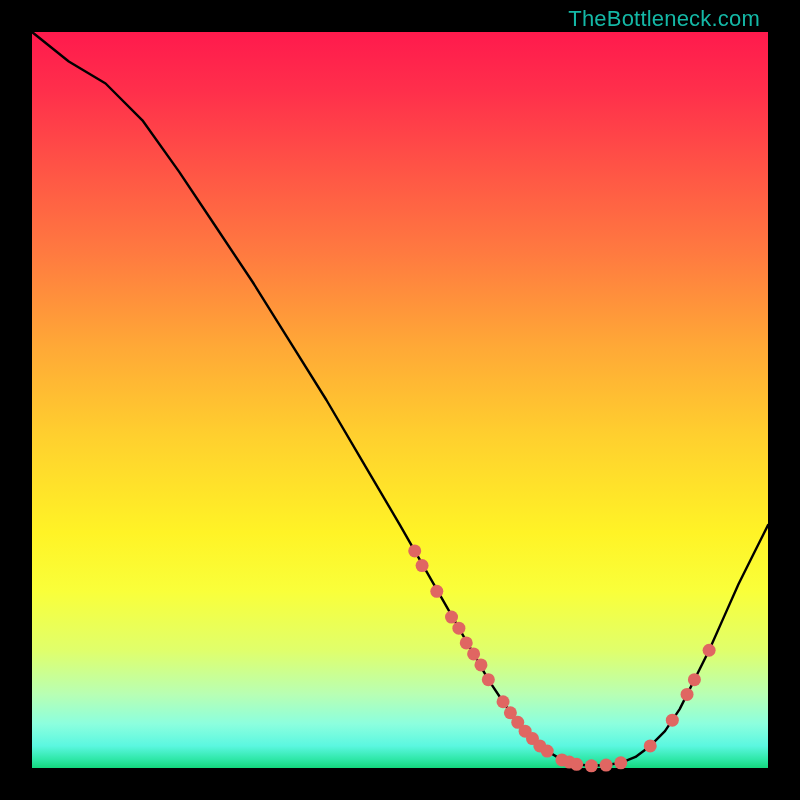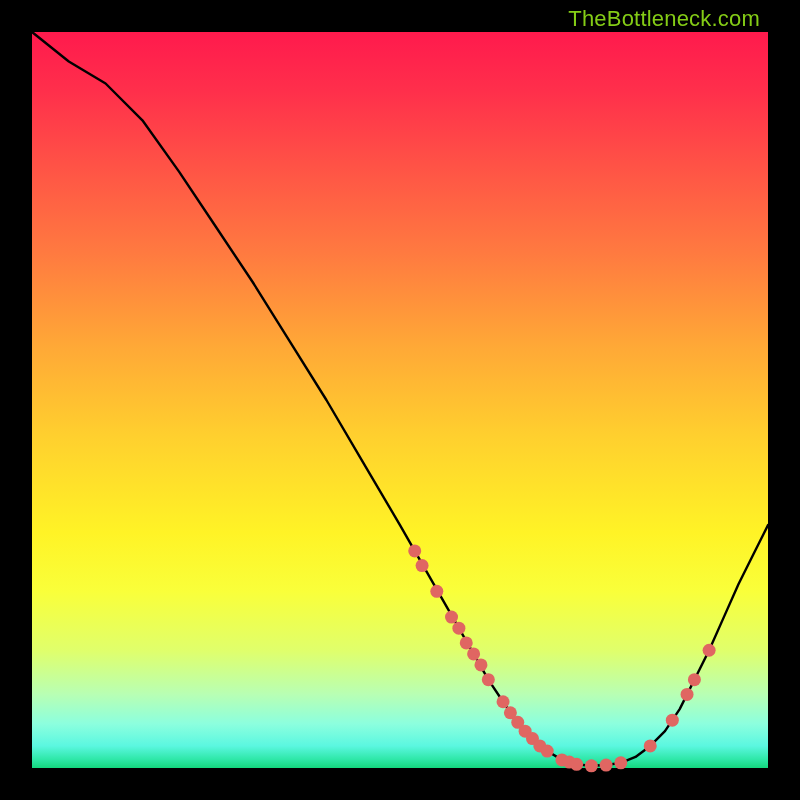--- a/index.html
+++ b/index.html
@@ -31,21 +31,21 @@
       #8cffde 94%,
       #5bf7e0 97%,
       #2ae6a2 99%,
       #14d77e 100%
     );
   }
   .watermark {
     position: absolute;
     top: 6px;
     right: 40px;
-    color: #84cc16;
+    color: #14b8a6;
     font-size: 22px;
     font-weight: 500;
     letter-spacing: 0.2px;
   }
   svg.plot {
     position: absolute;
     left: 0;
     top: 0;
     width: 736px;
     height: 736px;

